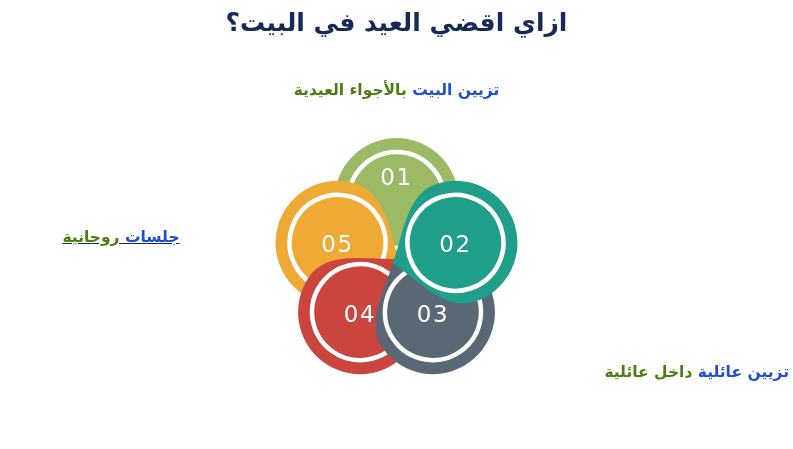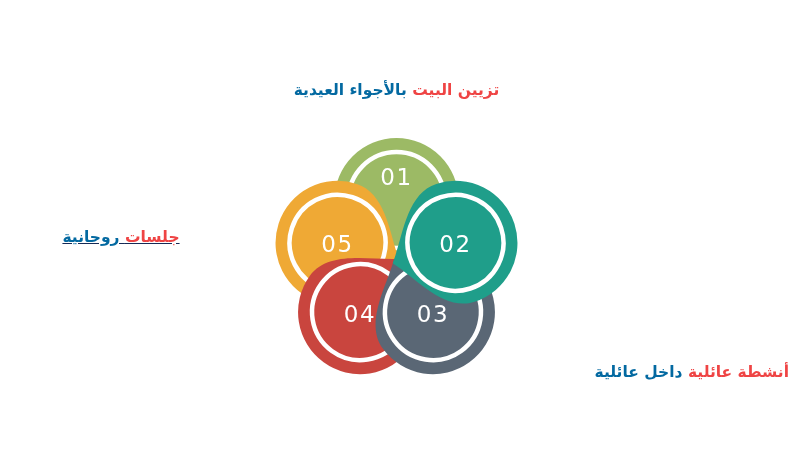--- a/index.html
+++ b/index.html
@@ -42,22 +42,22 @@
   
   .label {
     position: absolute;
     direction: rtl;
     font-size: 15.5px;
     font-weight: bold;
     line-height: 1.45;
     color: #152a56;
     white-space: pre-line;
   }
-  .label .hi { color: #ef4444; }
-  .label .lo { color: #0369a1; }
+  .label .hi { color: #1d4ed8; }
+  .label .lo { color: #4d7c0f; }
 
   #label-01 {
     top: 79px;
     left: 0;
     width: 793px;
     text-align: center;
   }
   #label-02 {
     top: 222px;
     right: 8px;
@@ -148,20 +148,21 @@
     font-weight: bold;
     letter-spacing: 0.3px;
     direction: ltr;
   }
 </style>
 </head>
 <body>
 
 <div id="canvas">
 
+  <div class="title">ازاي اقضي العيد في البيت؟</div>
 
   <div id="pins">
     <svg width="793" height="449" viewBox="0 0 793 449" xmlns="http://www.w3.org/2000/svg">
       <defs>
 
         <g id="pinshape">
           <path d="M 0,4
                    C -22,-14 -62,-30 -62,-62
                    A 62,62 0 1 1 62,-62
                    C 62,-30 22,-14 0,4 Z"></path>
@@ -197,19 +198,19 @@
       <text class="pin-num" x="455.5" y="245" text-anchor="middle" dominant-baseline="middle">02</text>
       <text class="pin-num" x="433" y="315" text-anchor="middle" dominant-baseline="middle">03</text>
       <text class="pin-num" x="360" y="315" text-anchor="middle" dominant-baseline="middle">04</text>
       <text class="pin-num" x="337.5" y="245" text-anchor="middle" dominant-baseline="middle">05</text>
     </svg>
   </div>
 
   <div class="label" id="label-01"><span class="hi">تزيين البيت</span><span class="lo"> بالأجواء العيدية</span></div>
 
 
-  <div class="label" id="label-03"><span class="hi">أنشطة عائلية</span><span class="lo"> داخل عائلية</span></div>
+  <div class="label" id="label-03"><span class="hi">تزيين عائلية</span><span class="lo"> داخل عائلية</span></div>
 
 
   <div class="label" id="label-05"><span class="hi">جلسات</span><span class="lo"> روحانية</span></div>
 
 
 </div>
 
 </body></html>

